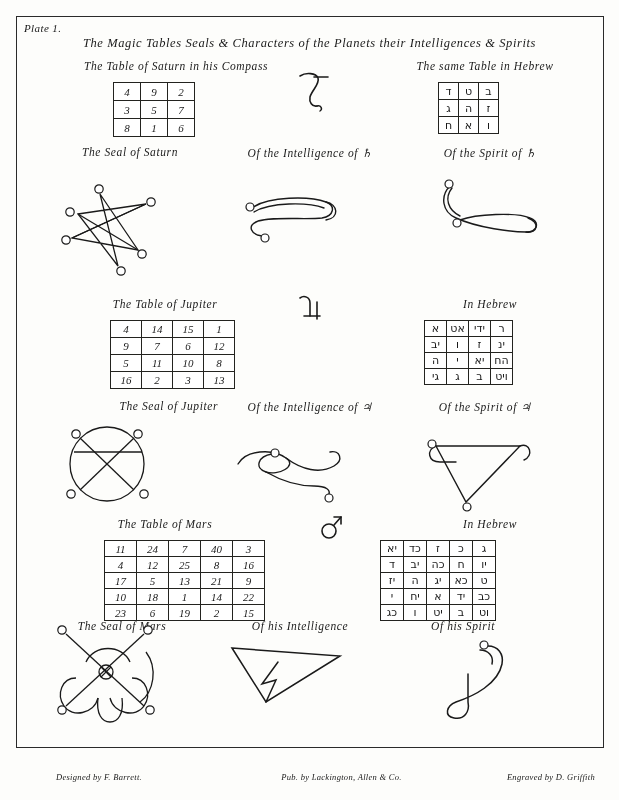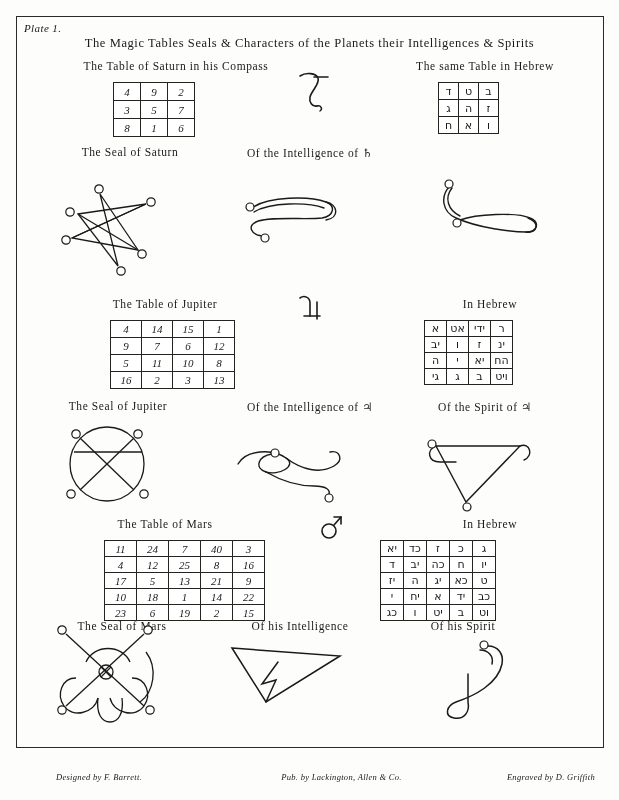--- a/index.html
+++ b/index.html
@@ -32,20 +32,21 @@
     position: absolute;
     left: 24px;
     top: 22px;
     font-family: "Liberation Serif", serif;
     font-style: italic;
     font-size: 11px;
     letter-spacing: 0.4px;
   }
   .script {
     font-family: "Liberation Serif", serif;
+    font-style: italic;
     letter-spacing: 0.6px;
     white-space: nowrap;
   }
   .main-title {
     position: absolute;
     left: 0;
     top: 36px;
     width: 619px;
     text-align: center;
     font-size: 12.5px;
@@ -157,20 +158,21 @@
     <tr>
       <td>ח</td>
       <td>א</td>
       <td>ו</td>
     </tr>
   </tbody>
     </table>
 
   <div class="caption script" style="left:30px; top:146px; width:200px;">The Seal of Saturn</div>
   <div class="caption script" style="left:215px; top:146px; width:190px;">Of the Intelligence of ♄</div>
+  <div class="caption script" style="left:400px; top:146px; width:180px;">Of the Spirit of ♄</div>
 
   <div class="fig" style="left:56px; top:176px;">
     <svg width="110" height="110" viewBox="0 0 110 110">
       <g fill="none" stroke="#1a1a1a" stroke-width="1.3">
         <path d="M22 38 L90 28 L16 62 L82 74 L44 18 L62 90 Z"></path>
         <path d="M16 62 L90 28"></path>
         <path d="M22 38 L82 74"></path>
       </g>
       <g fill="#fff" stroke="#1a1a1a" stroke-width="1.2">
         <circle cx="14" cy="36" r="4.2"></circle>
@@ -276,21 +278,21 @@
     </tr>
     <tr>
       <td>גי</td>
       <td>ג</td>
       <td>ב</td>
       <td>ויט</td>
     </tr>
   </tbody>
     </table>
 
-  <div class="caption script" style="left:18px; top:400px; width:200px;">The Seal of Jupiter</div>
+  <div class="caption script" style="left:18px; top:400px; width:200px;text-align:right;">The Seal of Jupiter</div>
   <div class="caption script" style="left:215px; top:400px; width:190px;">Of the Intelligence of ♃</div>
   <div class="caption script" style="left:395px; top:400px; width:180px;">Of the Spirit of ♃</div>
 
   <div class="fig" style="left:52px; top:422px;">
     <svg width="120" height="90" viewBox="0 0 120 90">
       <g fill="none" stroke="#1a1a1a" stroke-width="1.3">
         <circle cx="55" cy="42" r="37"></circle>
         <path d="M28 16 L82 68"></path>
         <path d="M82 16 L28 68"></path>
         <path d="M22 30 L90 30"></path>

